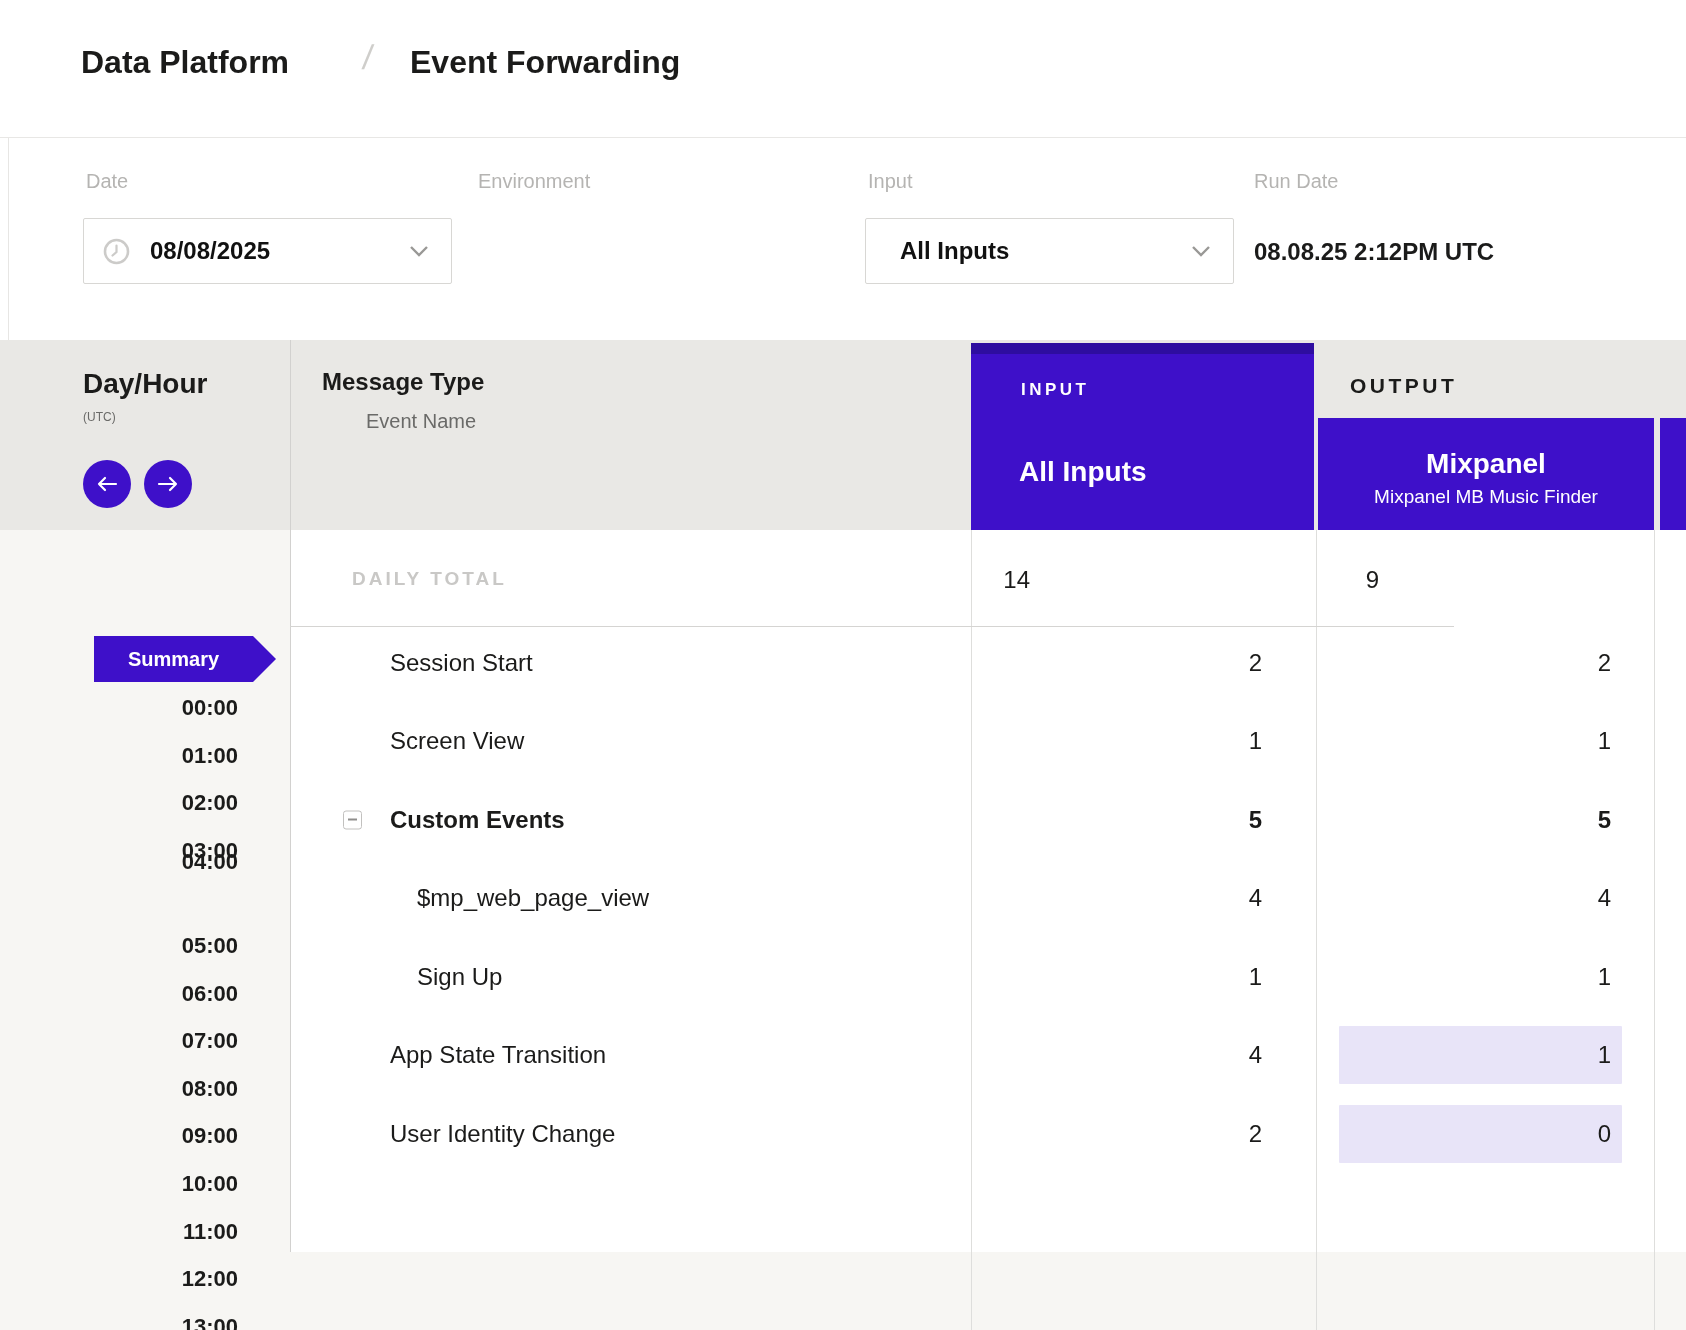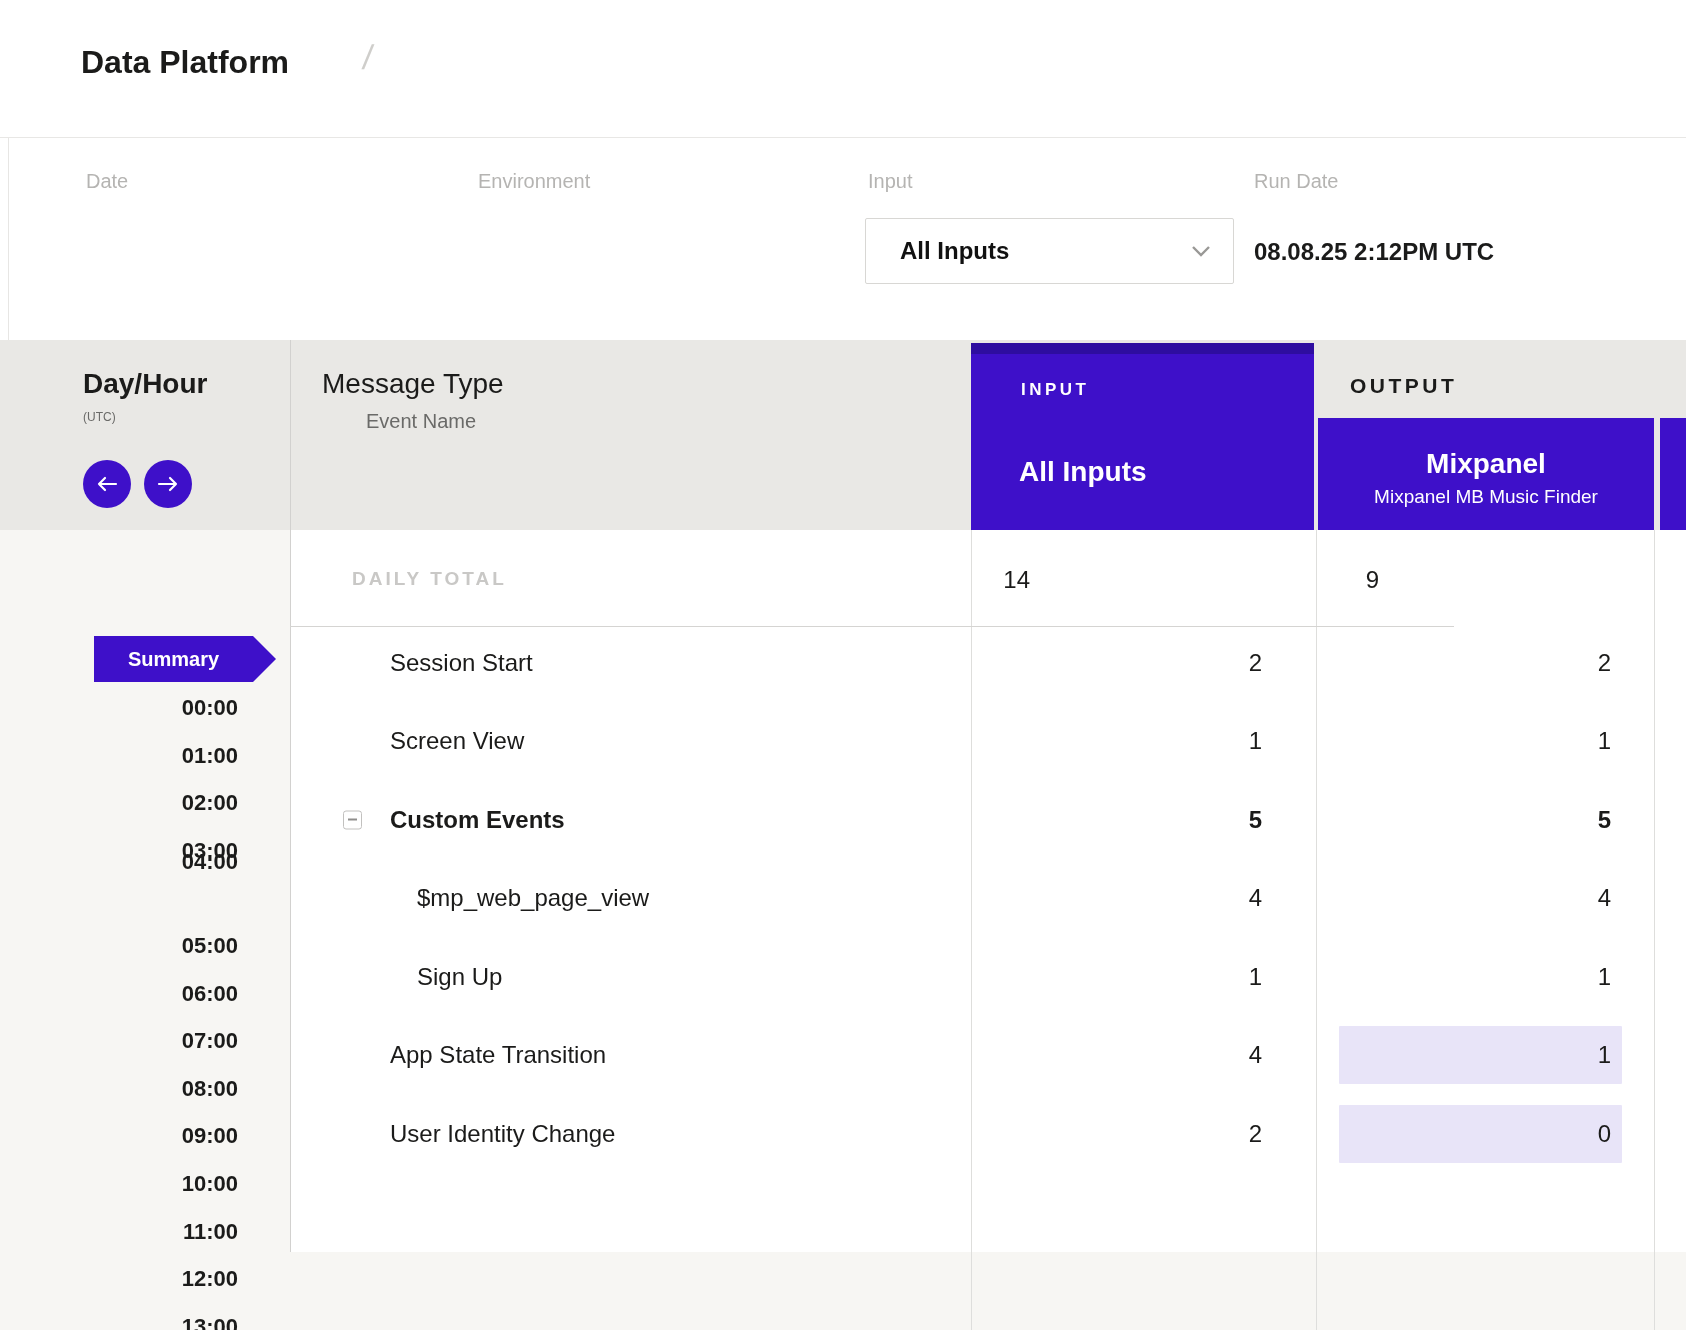--- a/index.html
+++ b/index.html
@@ -36,21 +36,21 @@
   .filter-value{font-size:24px;font-weight:700;color:#111;white-space:nowrap;}
   .chev{position:absolute;right:22px;top:50%;transform:translateY(-50%);}
   #run-date-value{position:absolute;left:1254px;top:238px;font-size:24px;font-weight:700;white-space:nowrap;}
 
   
   #header-band{left:0;top:340px;width:1686px;height:190px;background:var(--band);}
   #dayhour-title{left:83px;top:368px;font-size:28px;font-weight:700;}
   #dayhour-sub{left:83px;top:410px;font-size:12px;color:var(--mid-gray);}
   .nav-circle{position:absolute;top:460px;width:48px;height:48px;border-radius:50%;background:var(--purple);border:none;display:flex;align-items:center;justify-content:center;cursor:pointer;}
   #nav-prev{left:83px;} #nav-next{left:144px;}
-  #msgtype-title{left:322px;top:368px;font-size:28px;font-weight:400;}
+  #msgtype-title{left:322px;top:368px;font-size:24px;font-weight:700;}
   #msgtype-sub{left:366px;top:410px;font-size:20px;color:var(--mid-gray);}
 
   #col-divider{left:290px;top:340px;width:1px;height:990px;background:#d2d1cf;}
   .body-sep{top:530px;width:1px;height:800px;background:#dededc;}
   #sep-1{left:971px;} #sep-2{left:1316px;} #sep-3{left:1654px;}
 
   
   #input-block{left:971px;top:343px;width:343px;height:187px;background:var(--purple);border-top:11px solid var(--purple-dark);cursor:pointer;}
   #input-eyebrow{position:absolute;left:50px;top:26px;font-size:17px;font-weight:700;letter-spacing:3.5px;color:#fff;}
   #input-title{position:absolute;left:48px;top:102px;font-size:28px;font-weight:700;color:#fff;}
@@ -92,27 +92,42 @@
 </head>
 <body>
 
 <div id="stage">
 
   <div class="abs" id="left-hairline"></div>
 
   <div class="abs" id="topbar">
     <span class="crumb" id="crumb-1">Data Platform</span>
     <span id="crumb-sep">/</span>
+    <span class="crumb" id="crumb-2">Event Forwarding</span>
   </div>
 
   <span class="filter-label" style="left:86px">Date</span>
   <span class="filter-label" style="left:478px">Environment</span>
   <span class="filter-label" style="left:868px">Input</span>
   <span class="filter-label" style="left:1254px">Run Date</span>
 
+  <div class="filter-box" style="left:83px;width:369px;">
+    <span style="margin-left:19px;">
+      <svg width="27" height="27" viewBox="0 0 27 27">
+          <circle cx="13.5" cy="13.5" r="11.5" fill="none" stroke="#cccbc9" stroke-width="2.6"></circle>
+          <path d="M13.5 7.5 V14 L9.5 17.5" fill="none" stroke="#cccbc9" stroke-width="2.2" stroke-linecap="round"></path>
+        </svg>
+    </span>
+    <span class="filter-value" style="margin-left:20px;">08/08/2025</span>
+    <span class="chev">
+      <svg width="20" height="12" viewBox="0 0 20 12">
+          <path d="M2 2 L10 10 L18 2" fill="none" stroke="#999896" stroke-width="2.4"></path>
+        </svg>
+    </span>
+  </div>
 
 
   <div class="filter-box" style="left:865px;width:369px;">
     <span class="filter-value" style="margin-left:34px;">All Inputs</span>
     <span class="chev">
       <svg width="20" height="12" viewBox="0 0 20 12">
           <path d="M2 2 L10 10 L18 2" fill="none" stroke="#999896" stroke-width="2.4"></path>
         </svg>
     </span>
   </div>

